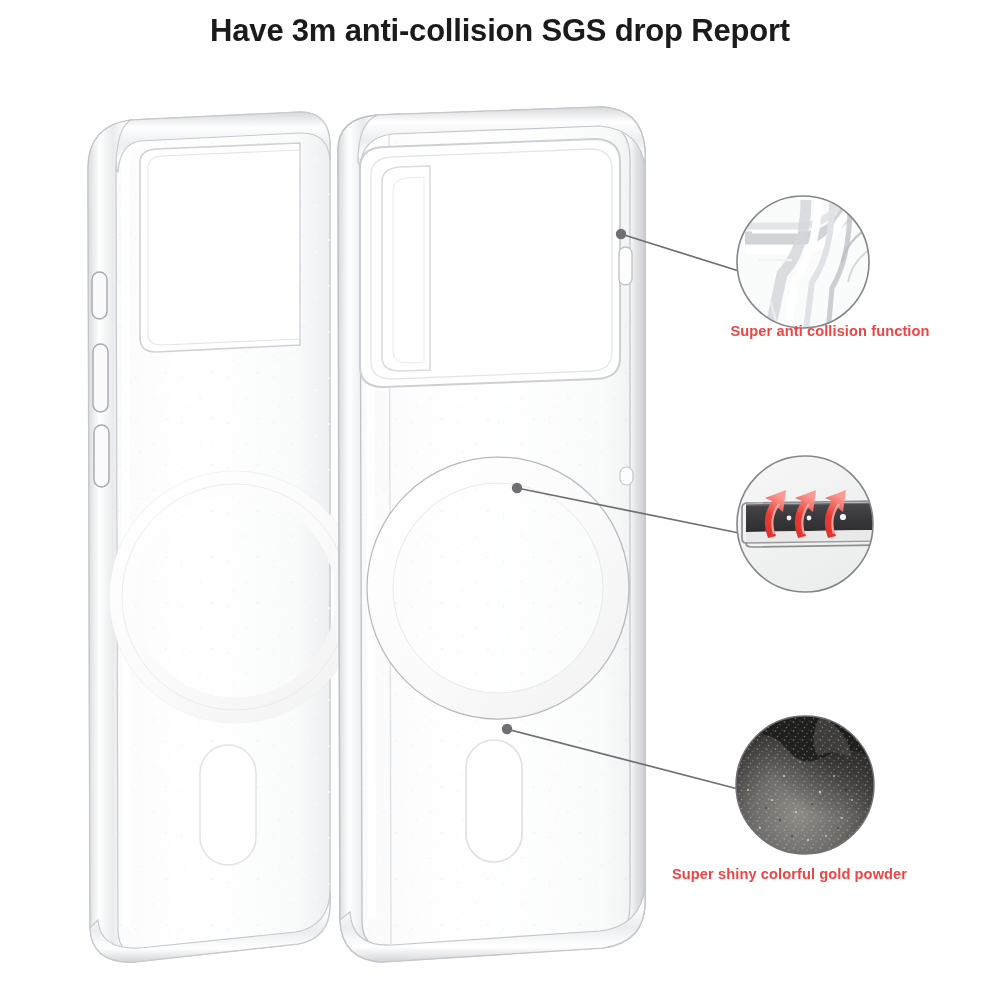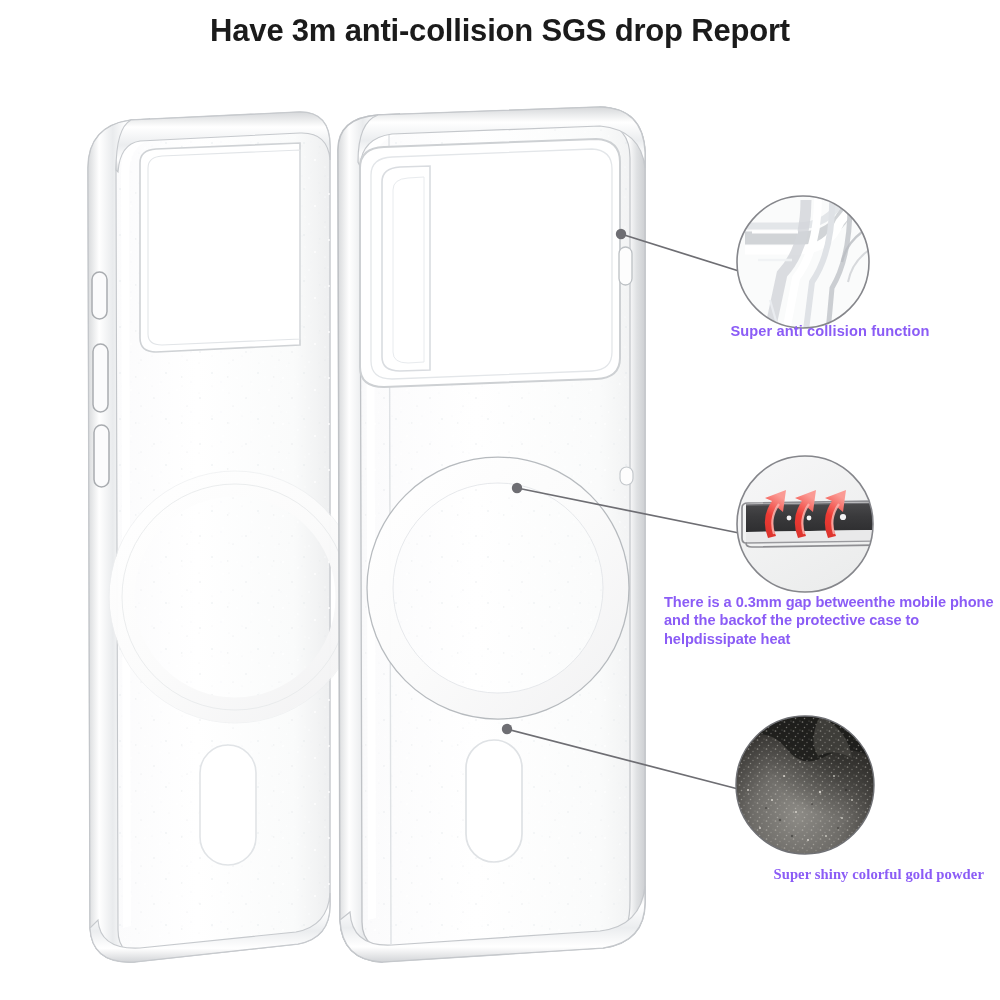--- a/index.html
+++ b/index.html
@@ -51,47 +51,46 @@
     top: 0;
     width: 1000px;
     height: 1000px;
   }
   .stage svg { display: block; }
 
   
   .callout-label {
     position: absolute;
     font-weight: bold;
-    color: #8b5cf6;
+    color: #ef4444;
     line-height: 1.26;
   }
   .callout-1 {
     left: 660px;
     top: 322px;
     width: 340px;
     text-align: center;
     font-size: 14.6px;
     letter-spacing: 0.1px;
   }
   .callout-2 {
     left: 664px;
     top: 593px;
     width: 336px;
     text-align: left;
     font-size: 14.6px;
     letter-spacing: -0.05px;
   }
   .callout-3 {
-    left: 656px;
+    left: 672px;
     top: 865px;
     width: 328px;
-    text-align: right;
+    text-align: left;
     font-size: 14.6px;
     letter-spacing: 0.1px;
-    font-family: Liberation Serif, serif;
   }
 </style>
 </head>
 <body>
 
 <div id="page">
 
   <div class="headings">
     <h1 class="title">Have 3m anti-collision SGS drop Report</h1>
   </div>
@@ -401,17 +400,16 @@
               <circle cx="838" cy="828" r="1.0"></circle>
           </g>
         </g>
         <circle cx="805" cy="785" r="69" fill="none" stroke="#6f7074" stroke-width="1.4"></circle>
       </g>
     </svg>
   </div>
 
   <div class="callout-label callout-1">Super anti collision function</div>
 
-  <div class="callout-label callout-2">There is a 0.3mm gap betweenthe mobile phone and the backof the protective case to helpdissipate heat</div>
 
   <div class="callout-label callout-3">Super shiny colorful gold powder</div>
 
 </div>
 
 </body></html>

